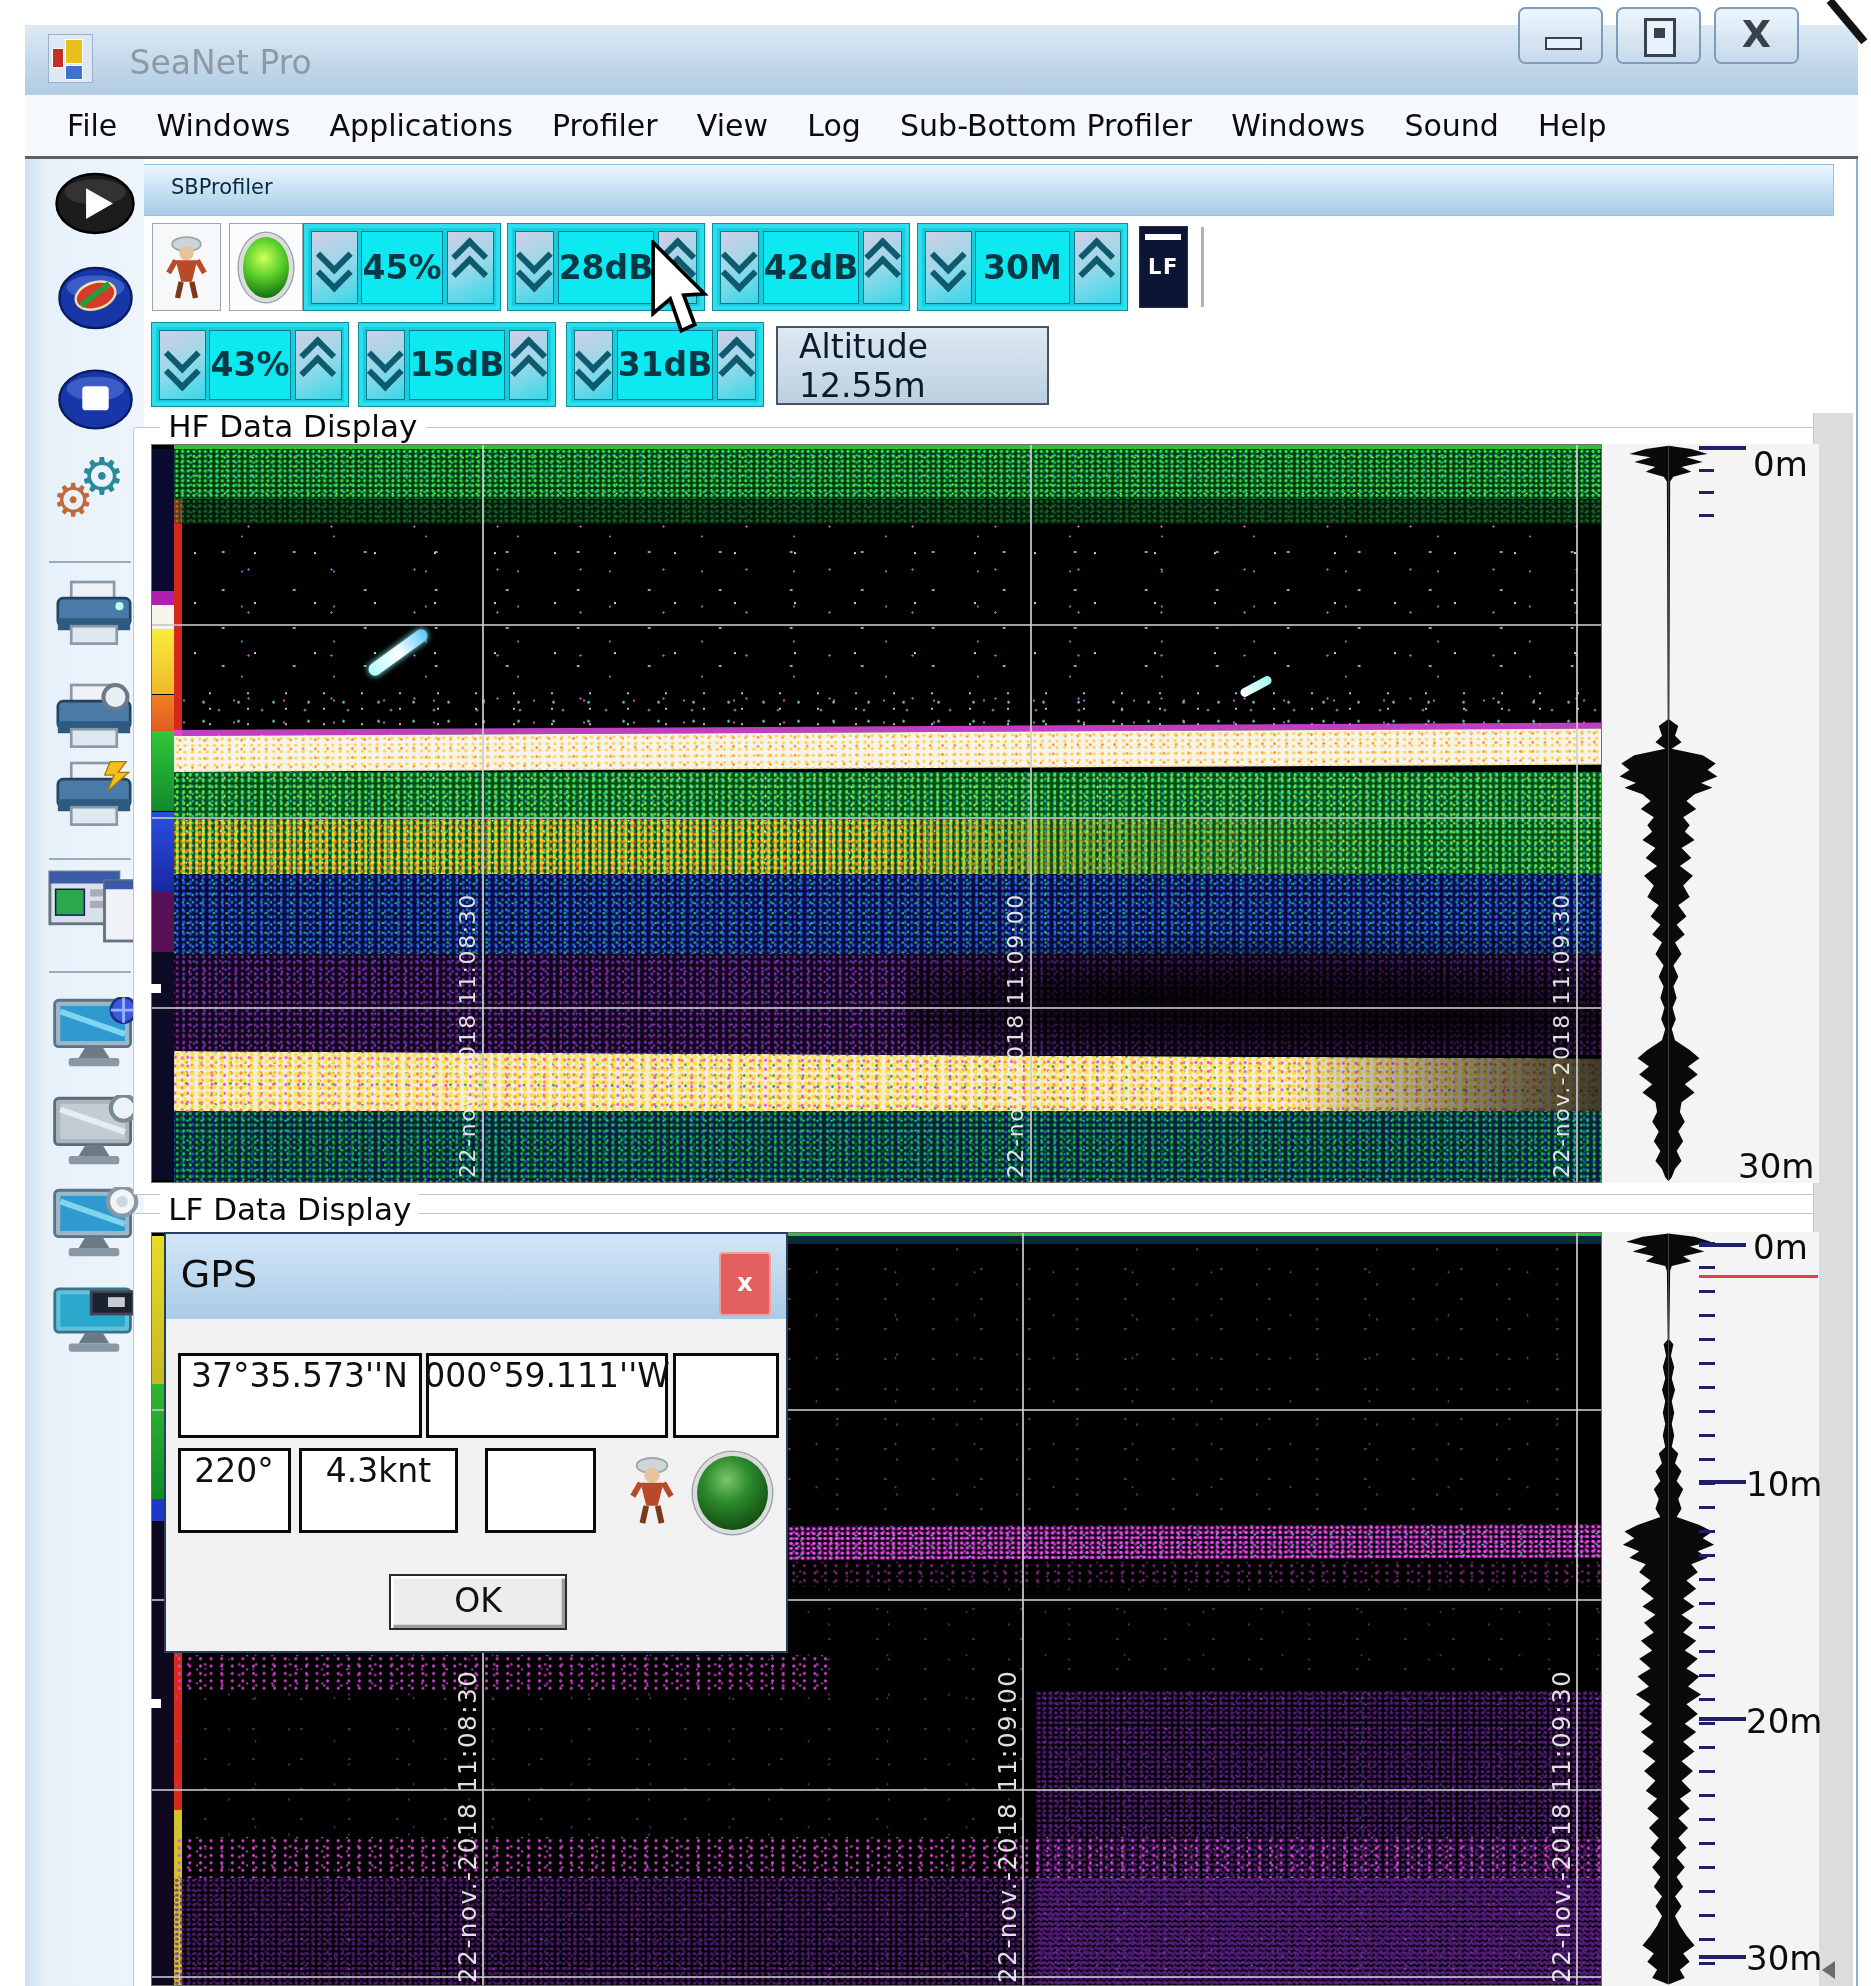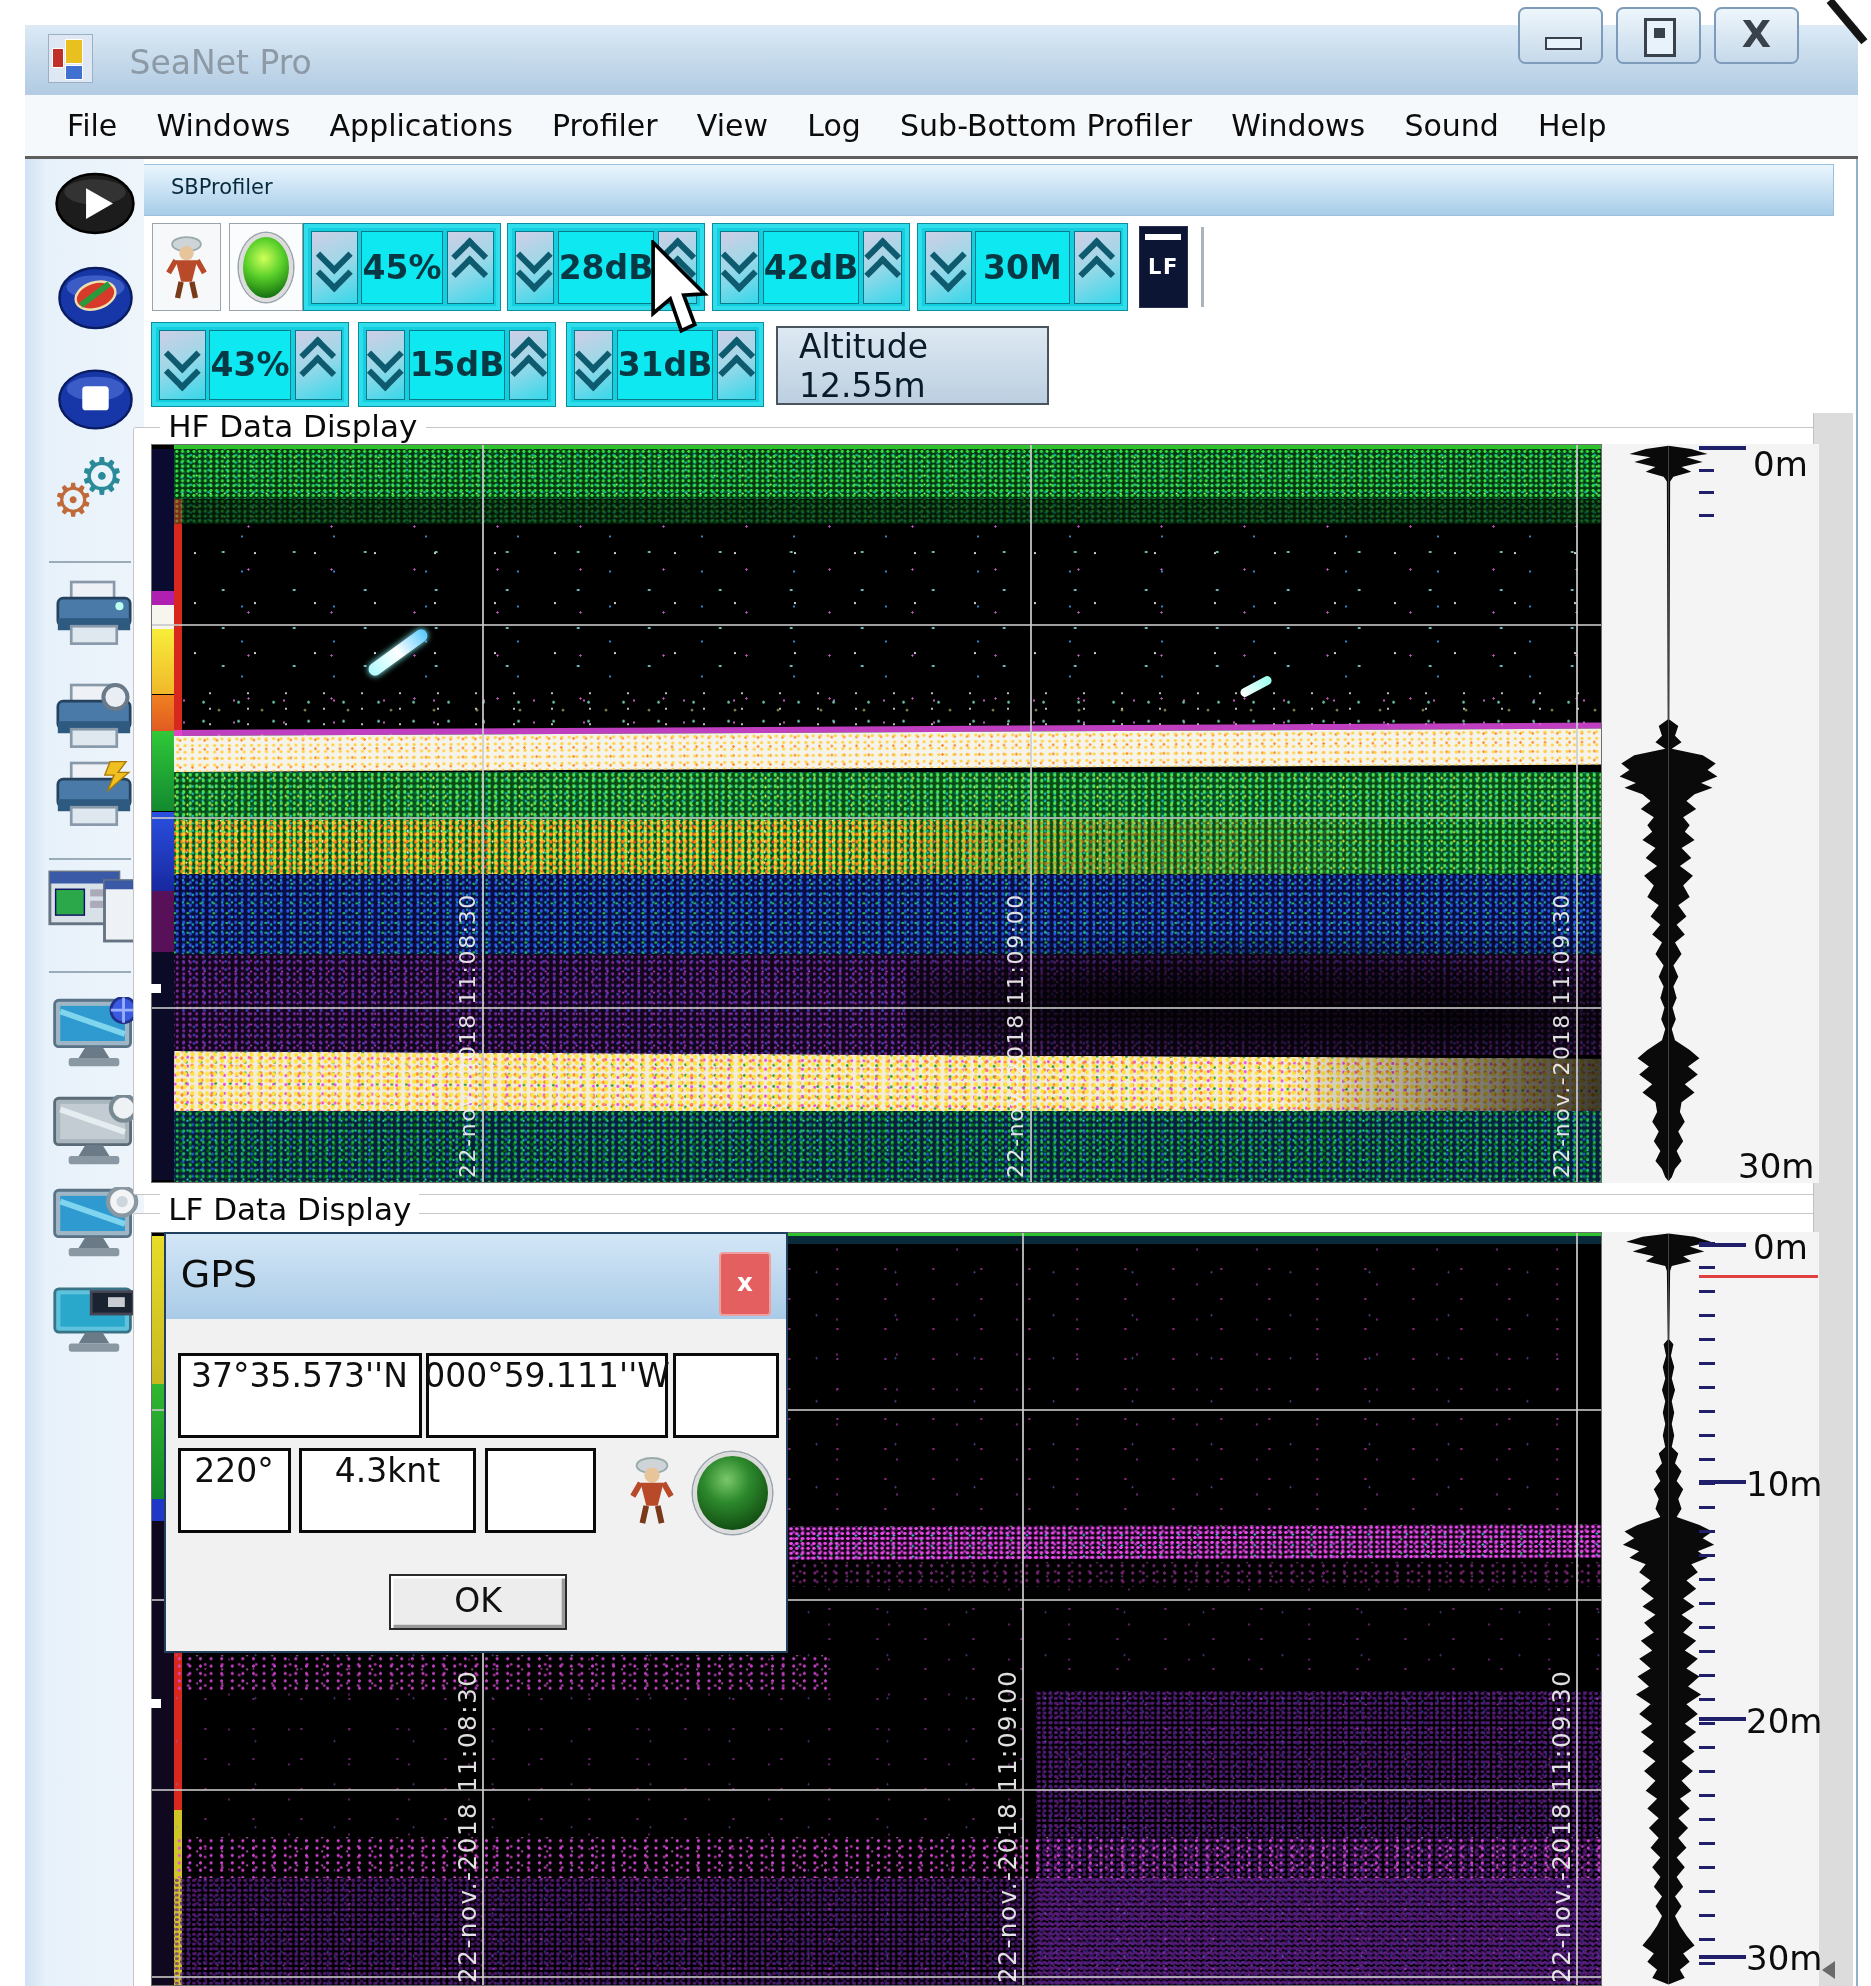--- a/index.html
+++ b/index.html
@@ -605,21 +605,21 @@
     <div class="gpsbox" style="left:11.5px;top:119px;width:244px;height:85px;">
         <span>37°35.573''N</span>
       </div>
     <div class="gpsbox" style="left:260px;top:119px;width:242px;height:85px;">
         <span>000°59.111''W</span>
       </div>
     <div class="gpsbox" style="left:507px;top:119px;width:106px;height:85px;"></div>
     <div class="gpsbox" style="left:11.5px;top:214px;width:113px;height:85px;">
         <span>220°</span>
       </div>
-    <div class="gpsbox" style="left:133px;top:214px;width:177px;height:85px;">
+    <div class="gpsbox" style="left:133px;top:214px;width:159px;height:85px;">
         <span>4.3knt</span>
       </div>
     <div class="gpsbox" style="left:319px;top:214px;width:111px;height:85px;"></div>
     <div class="abs" style="left:463px;top:219px;">
       <svg width="46" height="75" viewBox="0 0 24 36">
           <ellipse cx="12" cy="5" rx="8" ry="4" fill="#cfd4d8" stroke="#9aa" stroke-width="1"></ellipse>
           <circle cx="12" cy="10" r="4" fill="#e8c49a"></circle>
           <path d="M6,14 L18,14 L15,26 L9,26 Z" fill="#b84a2a"></path>
           <path d="M6,14 L2,21 M18,14 L22,21" stroke="#b84a2a" stroke-width="3"></path>
           <path d="M9,26 L7,35 M15,26 L17,35" stroke="#7a3a1a" stroke-width="3"></path>

